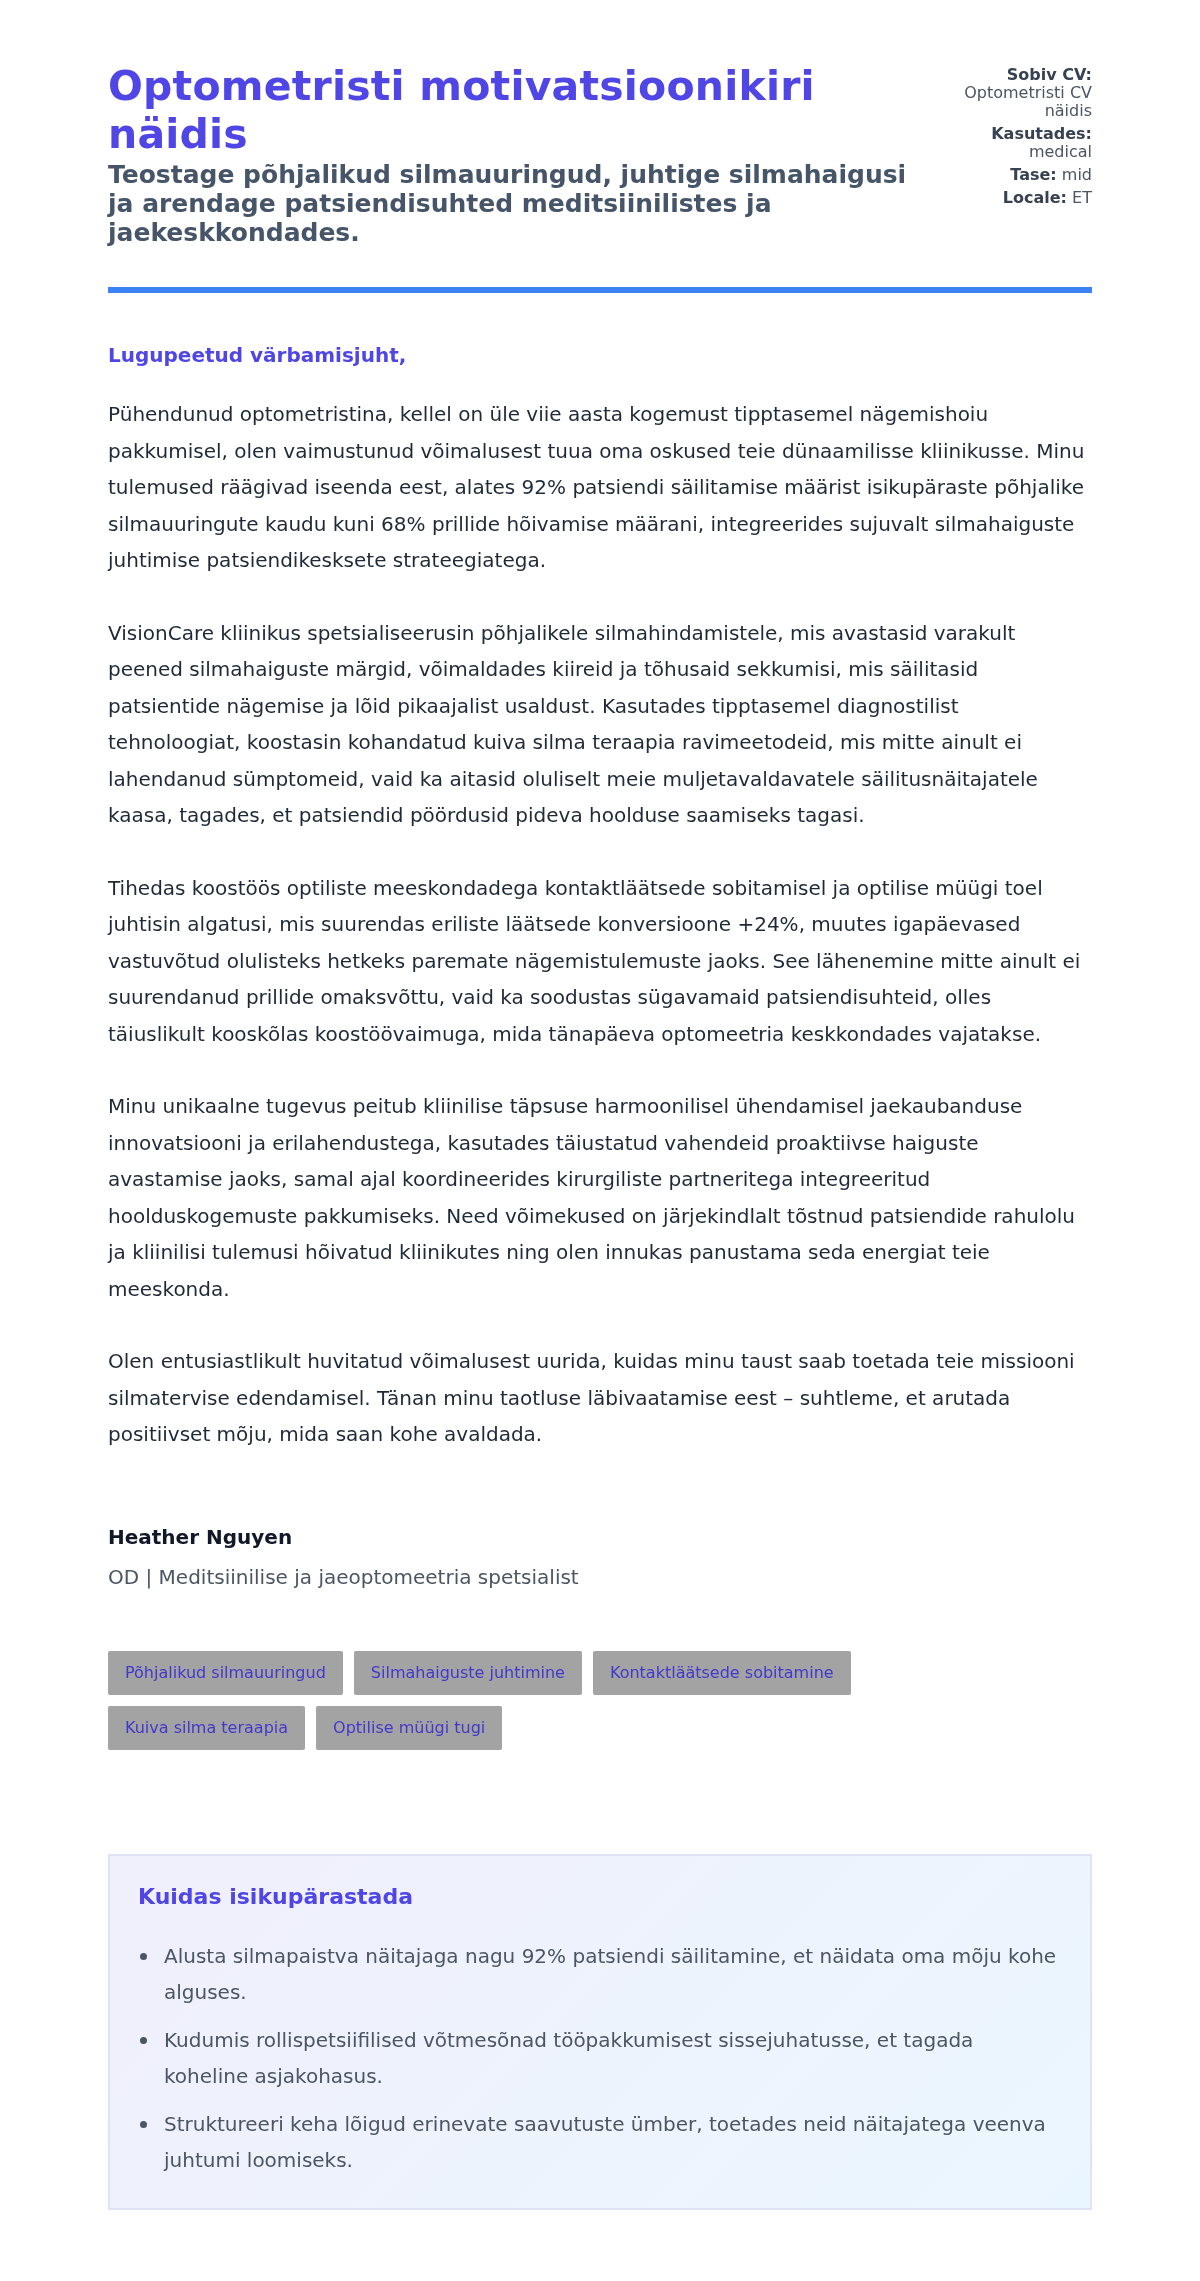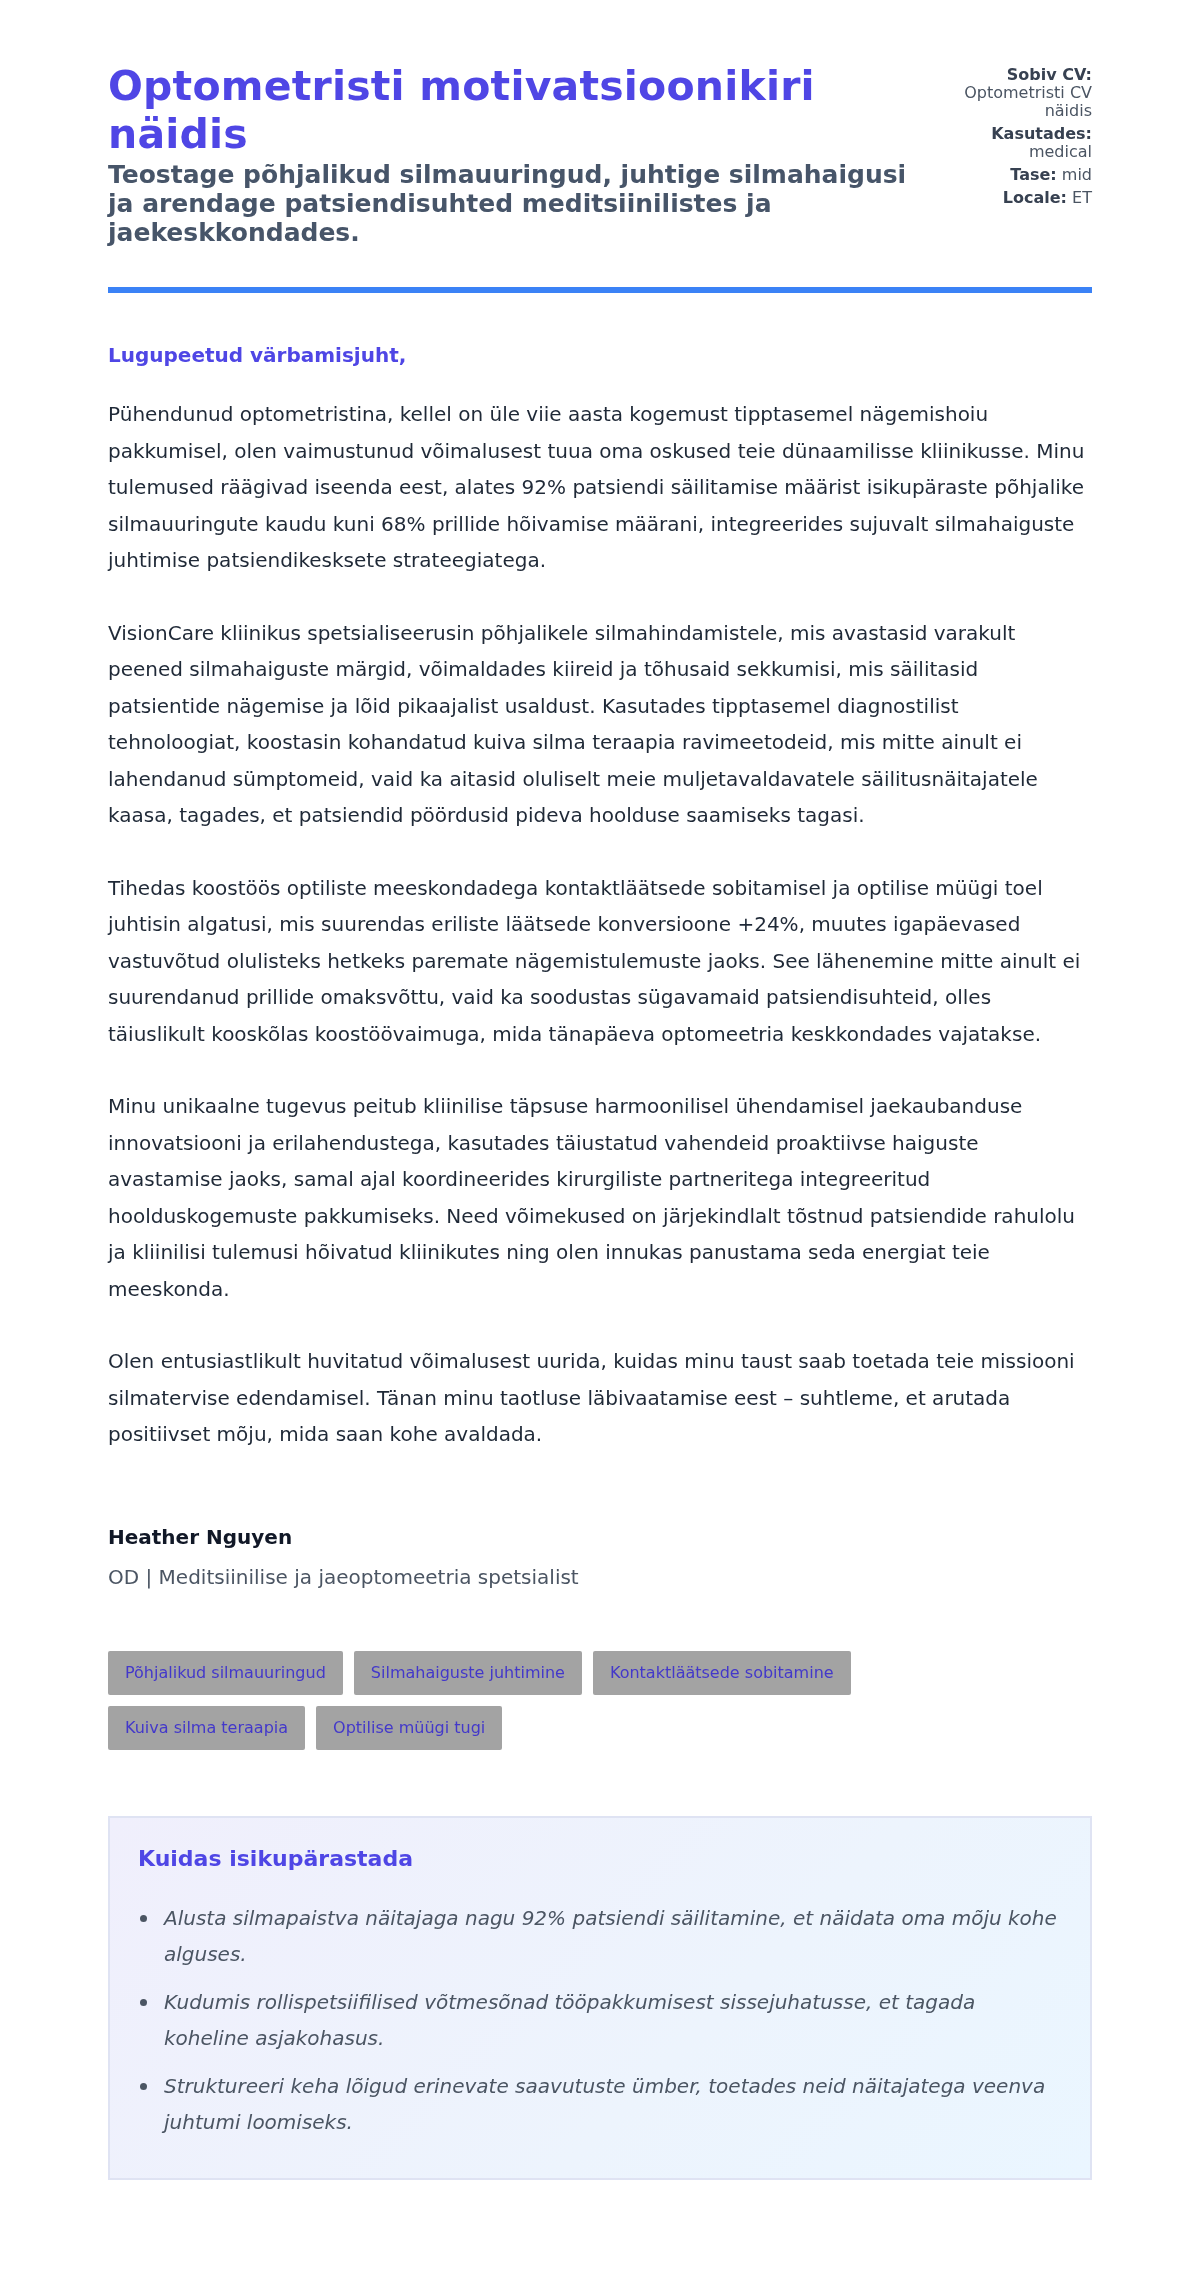--- a/index.html
+++ b/index.html
@@ -82,33 +82,33 @@
     }
     .tag {
       background: #a3a3a3;
       color: #4338ca;
       font-size: 16px;
       line-height: 20px;
       padding: 12px 17px;
       border-radius: 2px;
     }
     .tips {
-      margin-top: 66px;
+      margin-top: 104px;
       border: 2px solid #dfe3f3;
       background: linear-gradient(135deg, #f0effc 0%, #edf4fd 60%, #eaf6ff 100%);
-      padding: 26px 28px 38px 28px;
+      padding: 26px 28px 30px 28px;
     }
     .tips-title {
       font-size: 22px;
       font-weight: 700;
       color: #4f46e5;
       line-height: 30px;
       margin-bottom: 26px;
     }
-    .tips-list { list-style: none; font-style: italic; }
+    .tips-list { list-style: none; }
     .tips-list li {
       position: relative;
       padding-left: 26px;
       font-size: 20px;
       line-height: 36px;
       color: #4b5563;
       margin-bottom: 12px;
     }
     .tips-list li:last-child { margin-bottom: 0; }
     .tips-list li .bullet {

